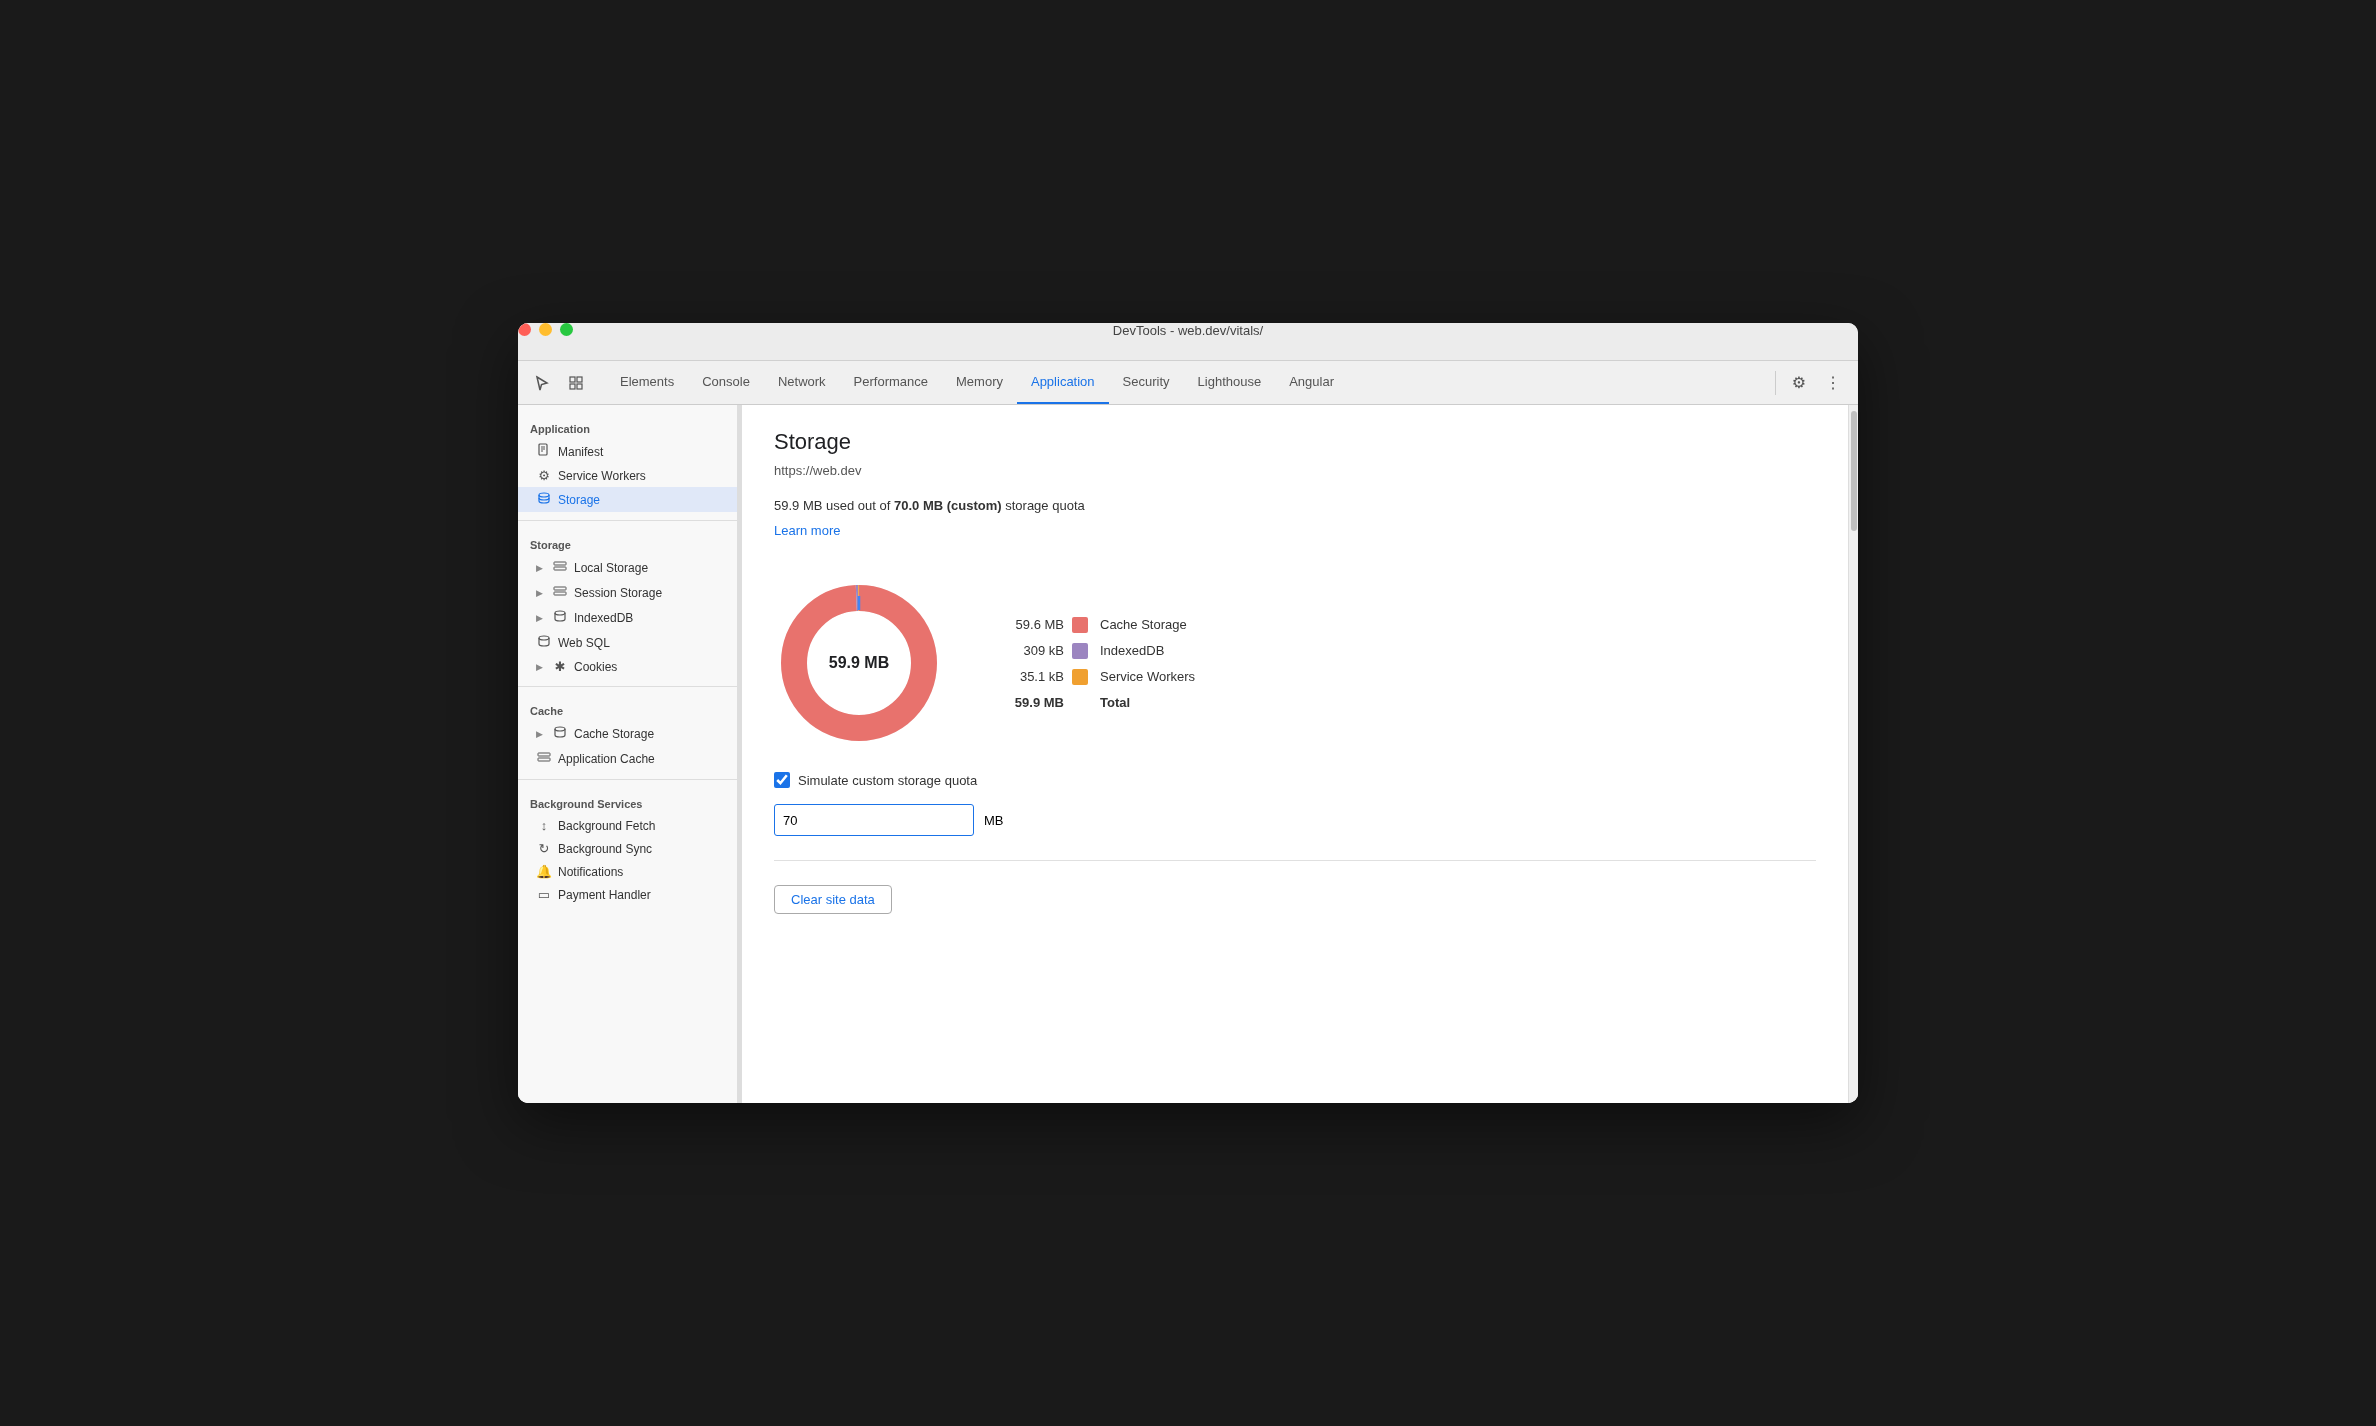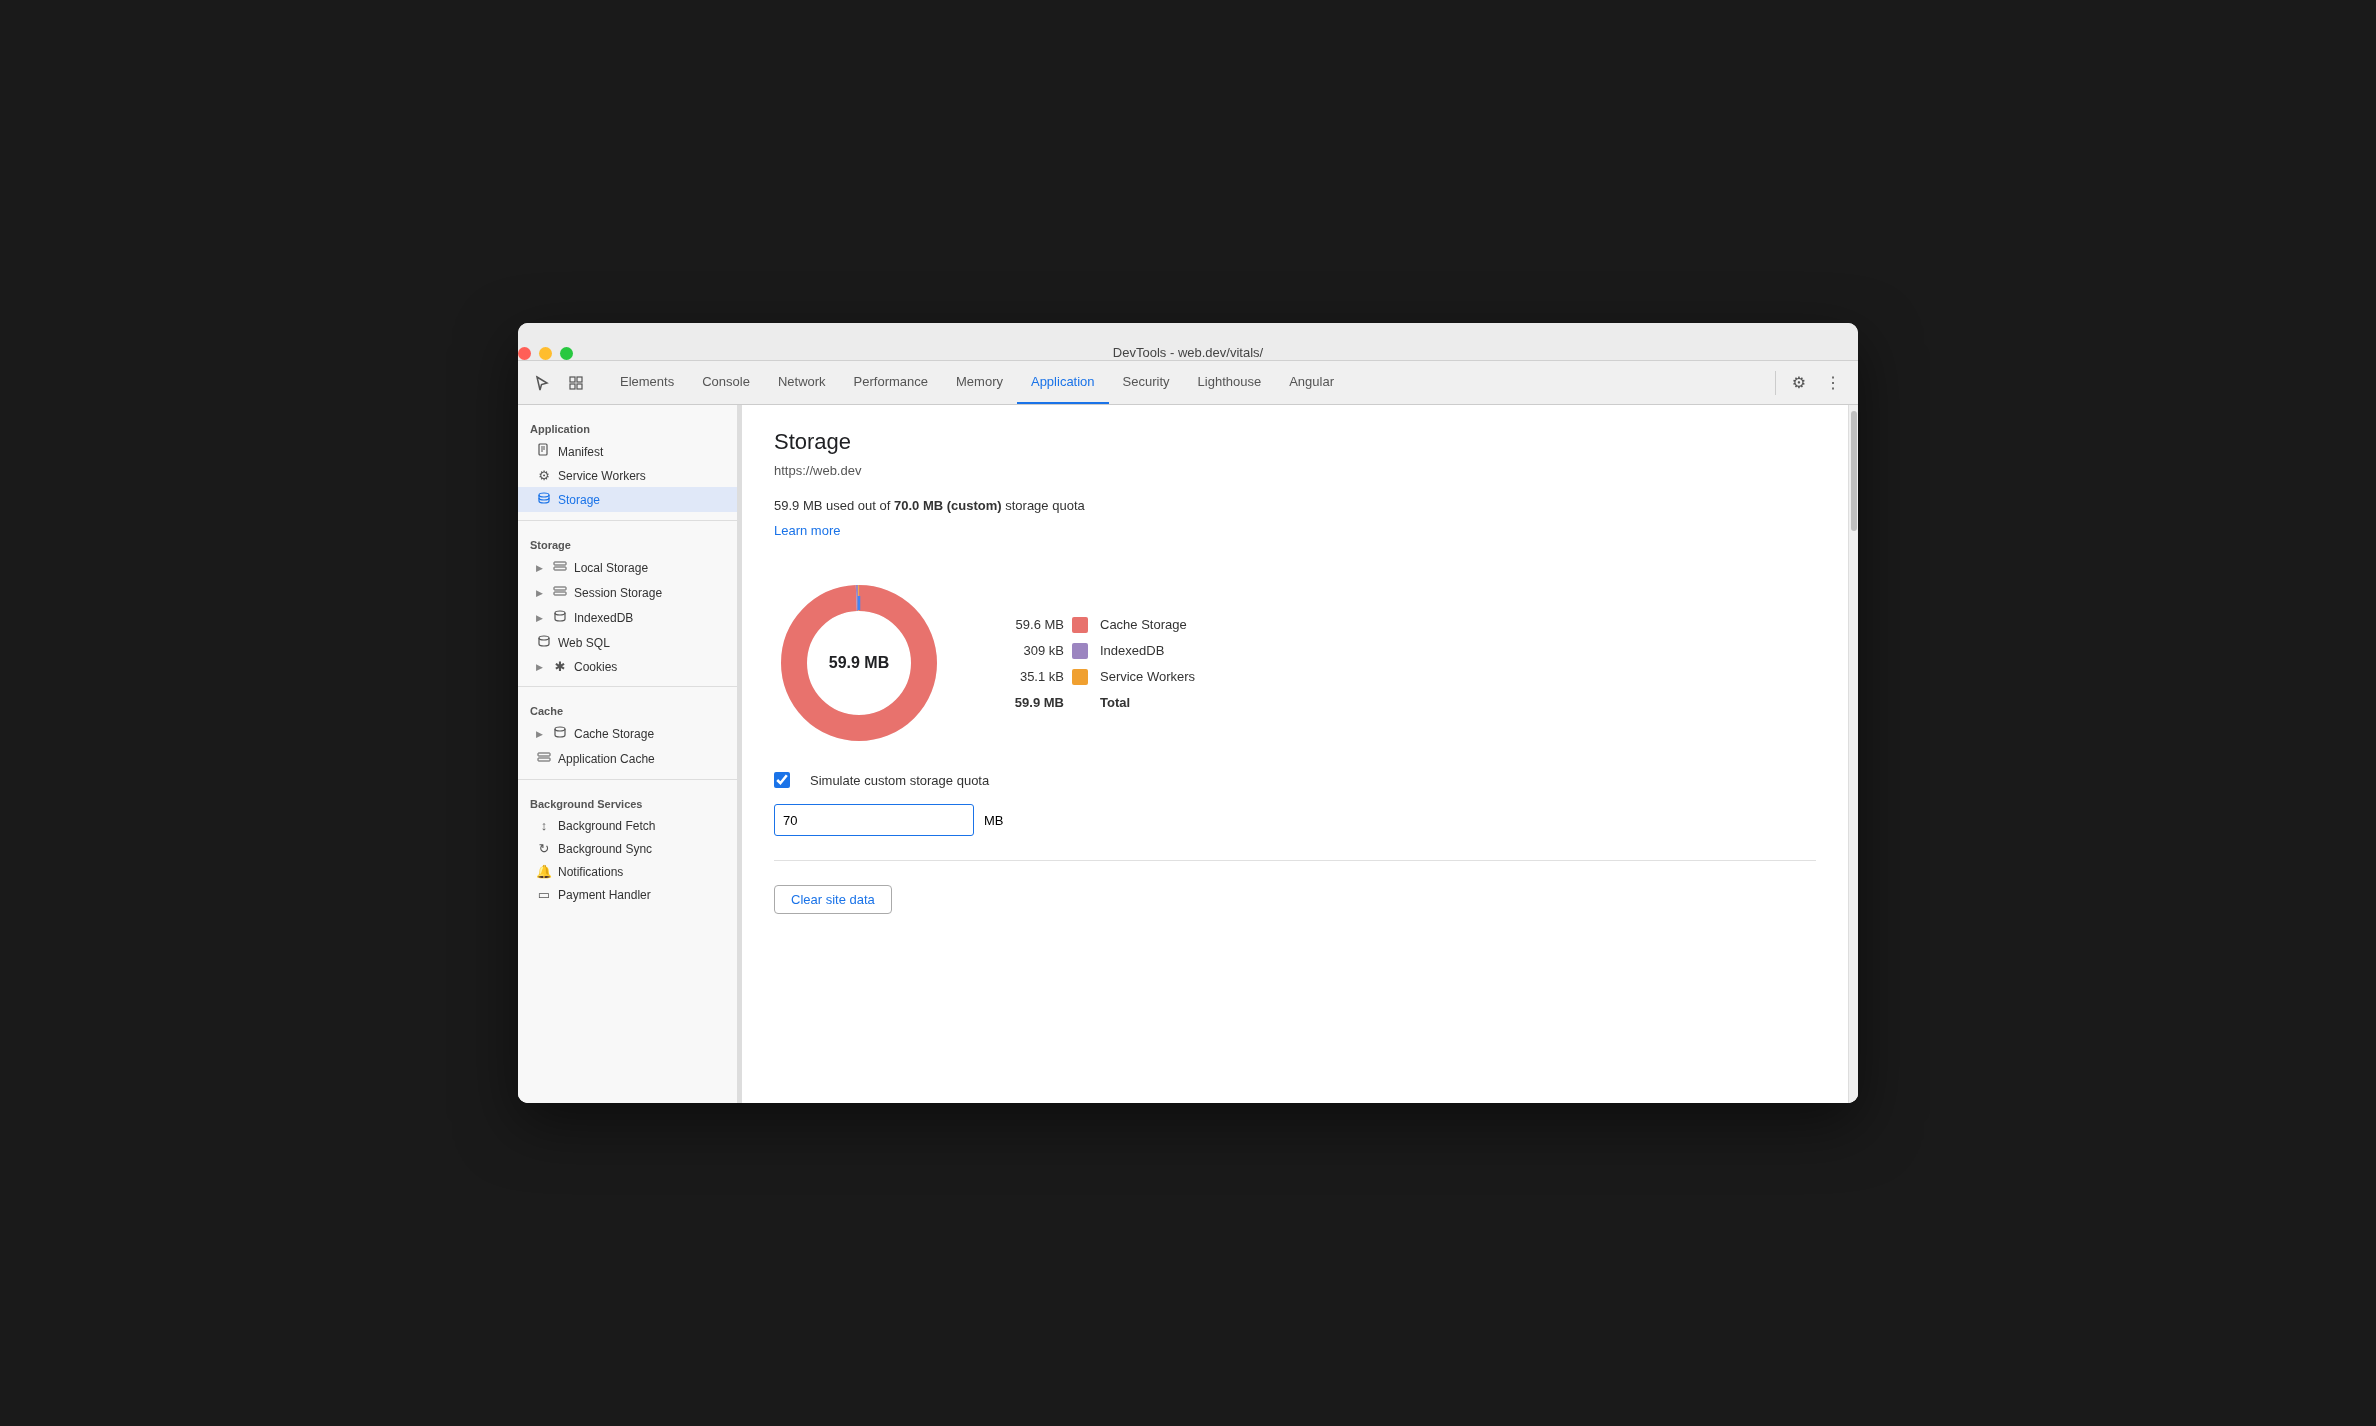--- a/index.html
+++ b/index.html
@@ -19,21 +19,21 @@
       box-shadow: 0 20px 60px rgba(0,0,0,0.5);
       overflow: hidden;
       display: flex;
       flex-direction: column;
     }
     
     .titlebar {
       background: #ececec;
       height: 38px;
       display: flex;
-      align-items: flex-end;
+      align-items: flex-start;
       padding: 0 0;
       border-bottom: 1px solid #d0d0d0;
       position: relative;
     }
     .traffic-lights {
       display: flex;
       gap: 8px;
     }
     .tl { width: 13px; height: 13px; border-radius: 50%; }
     .tl-red { background: #ff5f57; }
@@ -264,21 +264,21 @@
     }
     .legend-name { color: #333; }
     .legend-total {
       grid-template-columns: 80px 20px auto;
       font-weight: 700;
     }
     
     .checkbox-row {
       display: flex;
       align-items: center;
-      gap: 20px;
+      gap: 8px;
       margin-bottom: 16px;
     }
     .checkbox-row input[type="checkbox"] {
       width: 16px;
       height: 16px;
       accent-color: #1a73e8;
     }
     .checkbox-label {
       font-size: 13px;
       color: #333;

